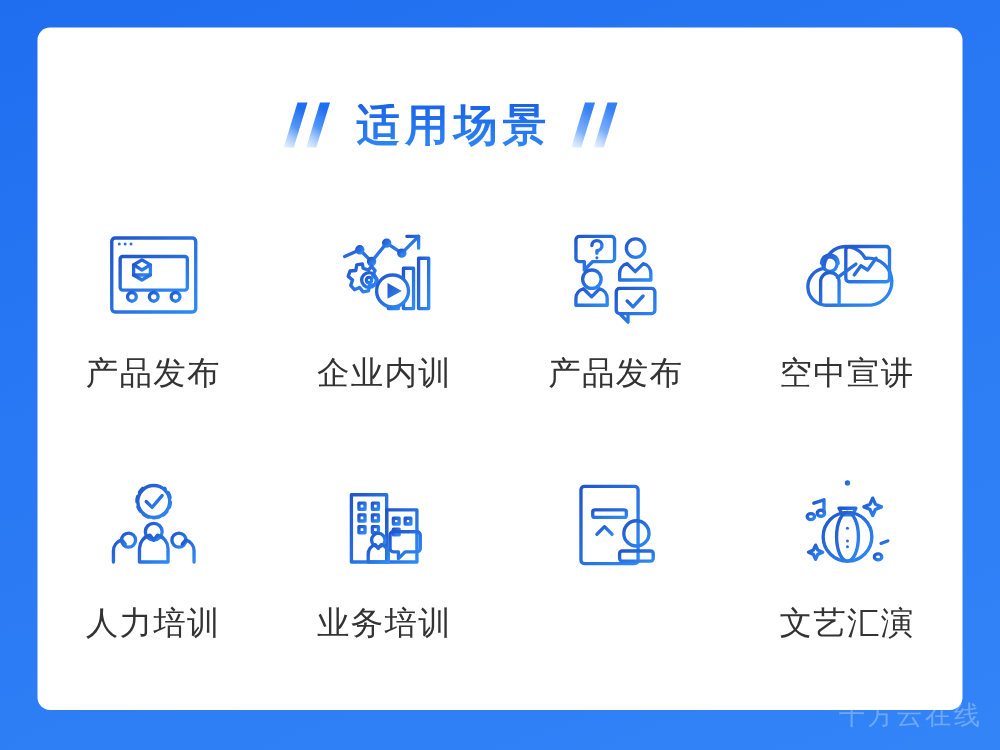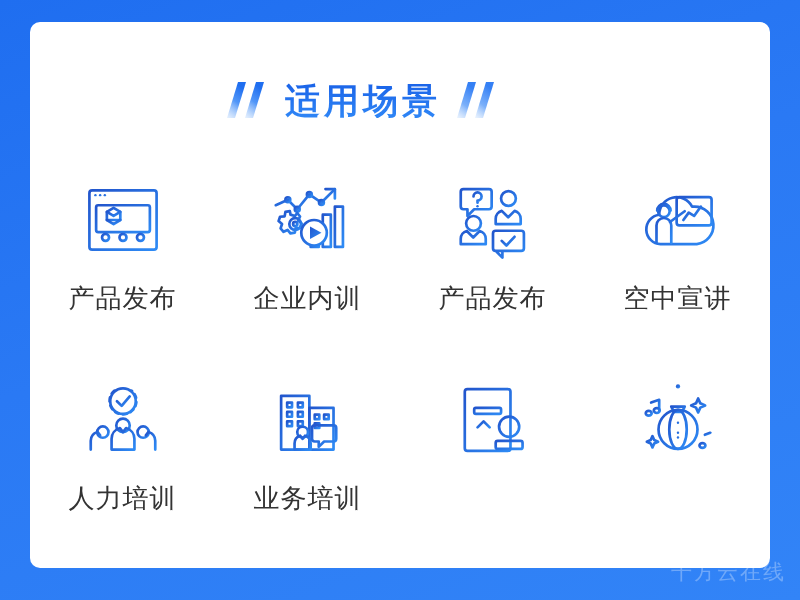--- a/index.html
+++ b/index.html
@@ -365,20 +365,21 @@
             <path d="M12 19 l6 -2 v7.5"></path>
             <ellipse cx="10.2" cy="27" rx="2.2" ry="1.8"></ellipse>
             <ellipse cx="16.2" cy="25" rx="2.2" ry="1.8"></ellipse>
             <path d="M52 43 v7.5"></path>
             <ellipse cx="50.2" cy="51" rx="2.2" ry="1.8"></ellipse>
             <path d="M52 43 l4 -1.5"></path>
             <path d="M47 16 l1.6 3.6 l3.6 1.6 l-3.6 1.6 l-1.6 3.6 l-1.6 -3.6 l-3.6 -1.6 l3.6 -1.6 Z"></path>
             <path d="M13 44 l1.3 2.9 l2.9 1.3 l-2.9 1.3 l-1.3 2.9 l-1.3 -2.9 l-2.9 -1.3 l2.9 -1.3 Z"></path>
           </g>
         </svg>
+        <div class="scene-label">文艺汇演</div>
       </div>
 
     </div>
   </div>
 
   <div id="watermark">千方云在线</div>
 
 </div>
 
 </body></html>

